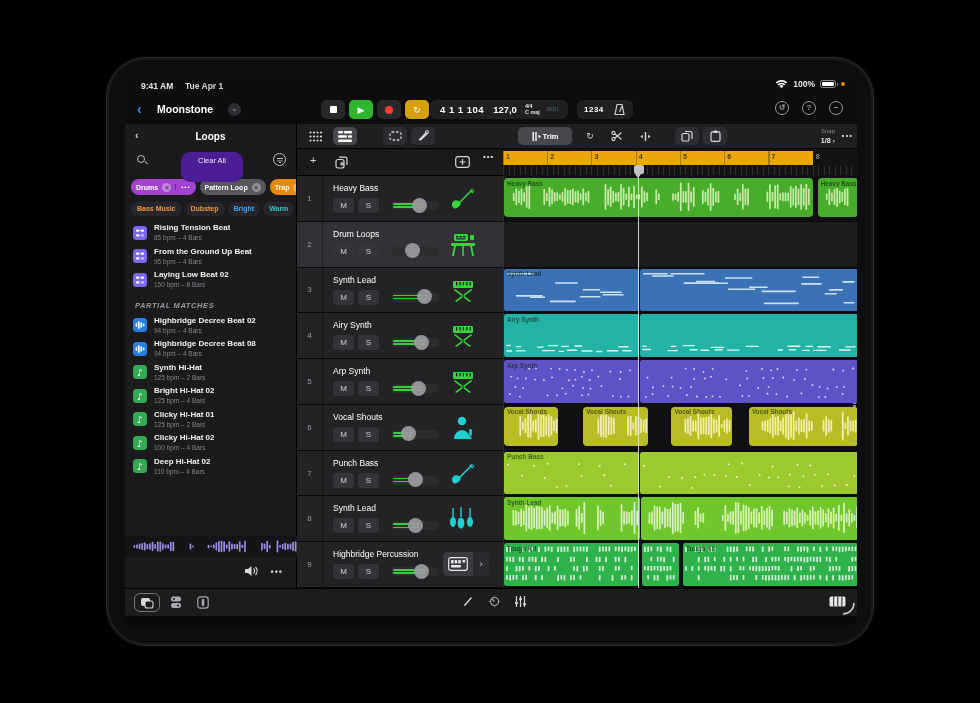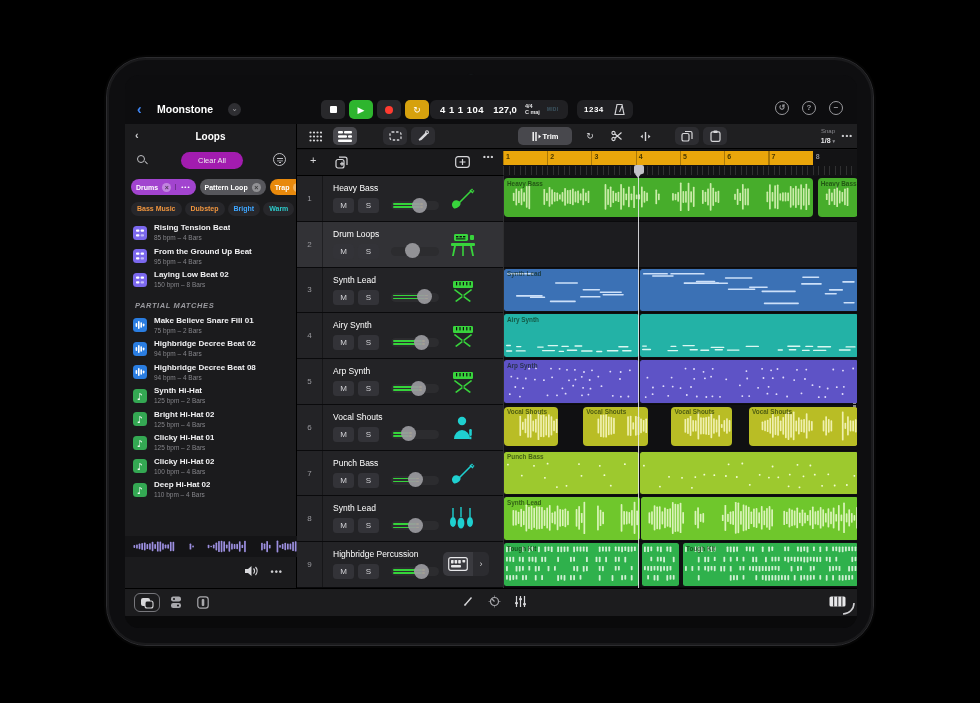--- a/index.html
+++ b/index.html
@@ -52,21 +52,21 @@
   .main { position:absolute; left:0; top:49px; width:732px; height:464px; }
 
   
   .loops-panel { position:absolute; left:0; top:0; width:172px; height:464px; background:#1b1b1d; border-right:1px solid #000; }
   .lp-head { position:relative; height:25px; }
   .lp-back { position:absolute; left:10px; top:5px; color:#cfcfd2; font-size:11px; font-weight:bold; }
   .lp-title { text-align:center; color:#fff; font-size:10px; font-weight:bold; padding-top:7px; }
   .lp-search-row { position:relative; height:26px; }
   .mag { position:absolute; left:12px; top:6px; width:8px; height:8px; border:1.4px solid #bfbfc3; border-radius:50%; }
   .mag::after { content:""; position:absolute; left:6px; top:6px; width:4px; height:1.4px; background:#bfbfc3; transform:rotate(45deg); border-radius:1px; }
-  .clear-all { position:absolute; left:56px; top:3px; width:62px; height:17px; background:#a21caf; border-radius:9px; color:#ececee; font-size:7.5px; text-align:center; line-height:17px; }
+  .clear-all { position:absolute; left:56px; top:3px; width:62px; height:30px; background:#4c1d95; border-radius:9px; color:#ececee; font-size:7.5px; text-align:center; line-height:17px; }
   .filt { position:absolute; right:10px; top:4px; width:13px; height:13px; border:1.2px solid #bfbfc3; border-radius:50%; }
   .filt::before { content:""; position:absolute; left:2.5px; top:3.5px; width:6px; height:1.1px; background:#bfbfc3; box-shadow:0 2.4px 0 -0.1px #bfbfc3; }
   .filt::after { content:""; position:absolute; left:4.5px; top:8.3px; width:2px; height:1.1px; background:#bfbfc3; }
   .chips-row { display:flex; gap:4px; padding:4px 0 0 6px; height:25px; overflow:hidden; }
   .chip { display:flex; align-items:center; height:16px; border-radius:9px; color:#fff; font-size:7px; font-weight:bold; padding:0 5px; flex:none; gap:4px; }
   .chip .x { width:9px; height:9px; border-radius:50%; background:rgba(255,255,255,0.35); color:rgba(0,0,0,0.6); font-size:7px; line-height:9px; text-align:center; font-weight:bold; }
   .chip .more-seg { border-left:1px solid rgba(0,0,0,0.3); padding-left:5px; letter-spacing:1px; font-size:6px; }
   .tags-row { display:flex; gap:3px; padding:2px 0 0 6px; height:21px; overflow:hidden; }
   .tagp { height:14px; border-radius:7px; background:#27272b; font-size:7px; font-weight:bold; line-height:14px; padding:0 6px; flex:none; }
   .loop-list { }
@@ -145,20 +145,34 @@
 <body>
 
 <div class="stage">
   <div class="device">
     <div class="camera">
         <i></i>
         <i class="lens"></i>
       </div>
     <div class="screen">
 
+      <div class="statusbar">
+        <span class="sb-time">9:41 AM</span>
+        <span class="sb-date">Tue Apr 1</span>
+        <span class="sb-right">
+          <svg width="13" height="9" viewBox="0 0 13 9">
+              <path d="M6.5 8.2 L4.4 5.9 a3.2 3.2 0 0 1 4.2 0 Z M2.6 4.2 a5.8 5.8 0 0 1 7.8 0 L9.3 5.4 a4.2 4.2 0 0 0 -5.6 0 Z M0.8 2.3 a8.4 8.4 0 0 1 11.4 0 L11.1 3.4 a6.9 6.9 0 0 0 -9.2 0 Z" fill="#fff"></path>
+            </svg>
+          <span>100%</span>
+          <span class="batt">
+              <i></i>
+            </span>
+          <span class="privacy-dot"></span>
+        </span>
+      </div>
 
       <div class="topbar">
         <span class="back-chev">‹</span>
         <span class="proj-name">Moonstone</span>
         <span class="proj-dd">⌄</span>
         <span class="transport">
           <span class="t-btn">
               <span class="sq"></span>
             </span>
           <span class="t-btn play">▶</span>
@@ -272,37 +286,20 @@
                   </svg>
                 </span>
     <span class="li-text">
       <span class="li-name">Laying Low Beat 02</span>
       <span class="li-meta">150 bpm – 8 Bars</span>
     </span>
   </div>
             </div>
           <div class="pm-label">PARTIAL MATCHES</div>
           <div class="loop-list" id="pm-list">
-              <div class="loop-item">
-    <span class="li-icon">
-                  <svg width="14" height="14" viewBox="0 0 14 14">
-                    <rect width="14" height="14" rx="3.5" fill="#2a7de1"></rect>
-                    <g fill="#fff">
-                      <rect x="2.6" y="5" width="1.6" height="4" rx="0.8"></rect>
-                      <rect x="5" y="3" width="1.6" height="8" rx="0.8"></rect>
-                      <rect x="7.4" y="4.2" width="1.6" height="5.6" rx="0.8"></rect>
-                      <rect x="9.8" y="5.4" width="1.6" height="3.2" rx="0.8"></rect>
-                    </g>
-                  </svg>
-                </span>
-    <span class="li-text">
-      <span class="li-name">Make Believe Snare Fill 01</span>
-      <span class="li-meta">75 bpm – 2 Bars</span>
-    </span>
-  </div>
               <div class="loop-item">
     <span class="li-icon">
                   <svg width="14" height="14" viewBox="0 0 14 14">
                     <rect width="14" height="14" rx="3.5" fill="#2a7de1"></rect>
                     <g fill="#fff">
                       <rect x="2.6" y="5" width="1.6" height="4" rx="0.8"></rect>
                       <rect x="5" y="3" width="1.6" height="8" rx="0.8"></rect>
                       <rect x="7.4" y="4.2" width="1.6" height="5.6" rx="0.8"></rect>
                       <rect x="9.8" y="5.4" width="1.6" height="3.2" rx="0.8"></rect>
                     </g>

